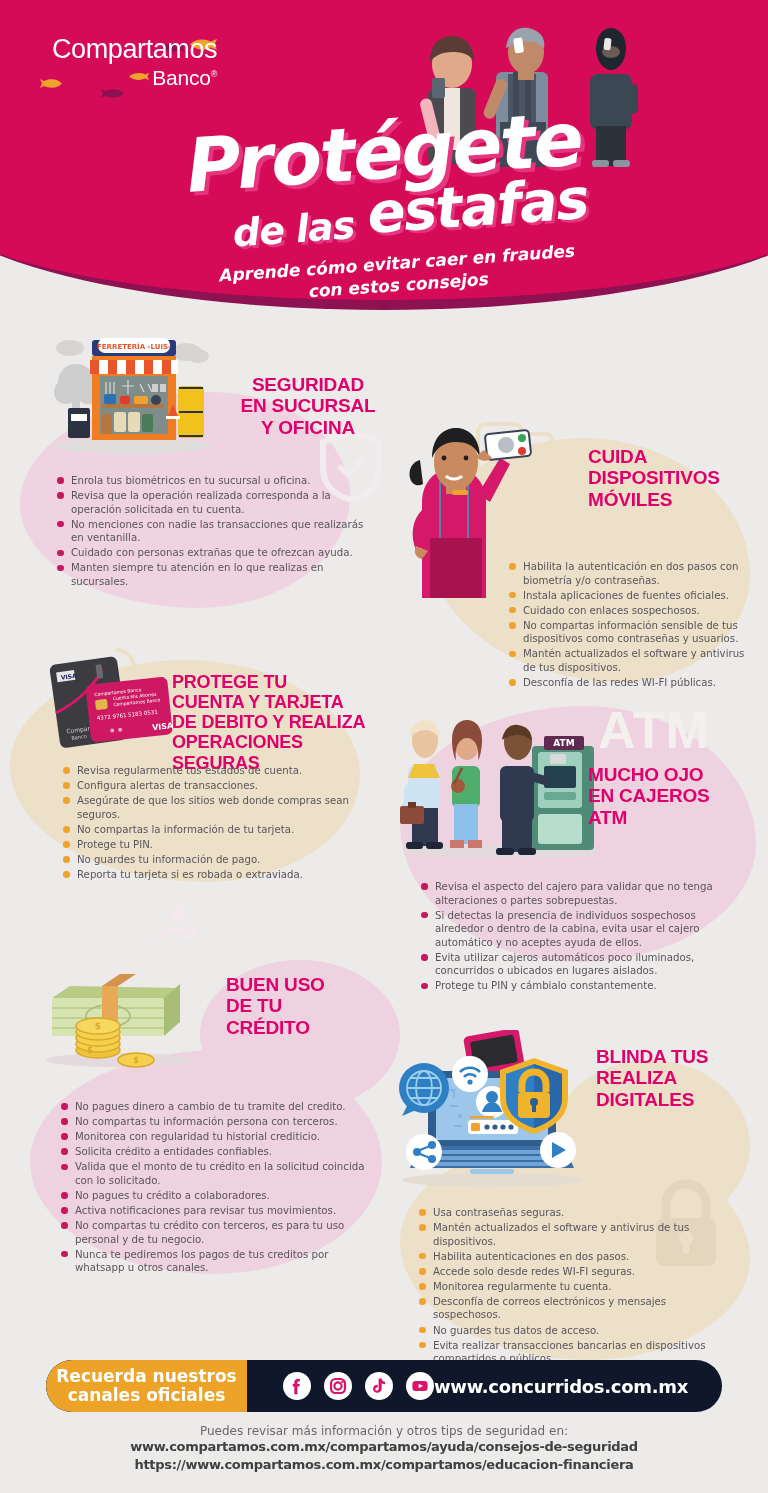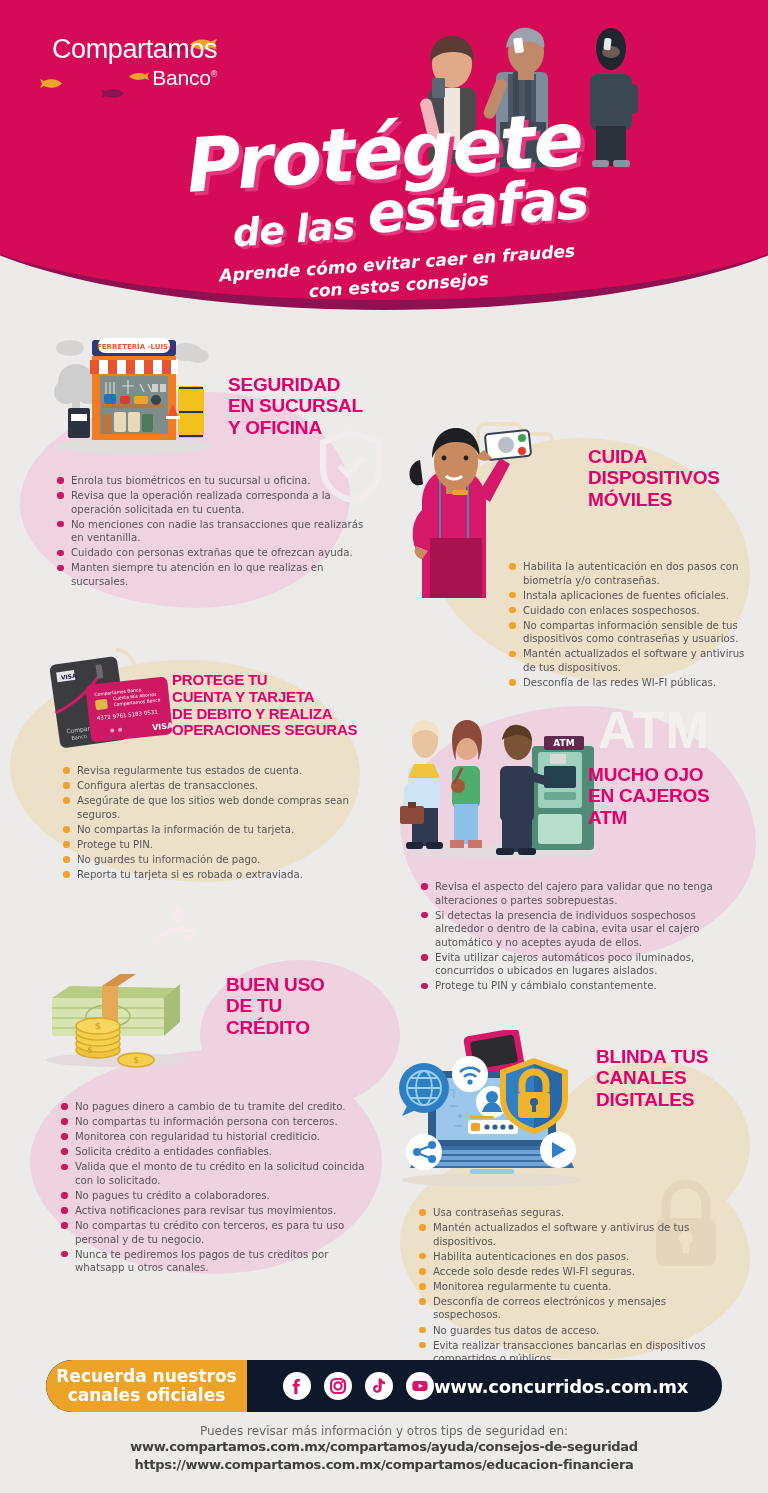--- a/index.html
+++ b/index.html
@@ -273,21 +273,21 @@
       </g>
     <rect x="130" y="56" width="26" height="52" rx="4" fill="#f2c21c"></rect>
     <g stroke="#2b3340" stroke-width="2" fill="none">
         <path d="M131 58h24M131 82h24M131 106h24"></path>
       </g>
     <path d="M120 86l5-12 5 12z" fill="#e8552a"></path>
       <rect x="118" y="86" width="14" height="3" fill="#fff"></rect>
   </svg>
 </div>
 
-<div class="sect" style="left:228px; top:374px; width:160px;">
+<div class="sect" style="left:228px; top:374px; width:160px;text-align:center;">
   <div class="h-title h-pink" style="font-size:19px;">
     <div>SEGURIDAD</div>
     <div>EN SUCURSAL</div>
     <div>Y OFICINA</div>
   </div>
 </div>
 <ul class="tips mag sect" style="left:56px; top:474px; width:320px;">
   <li>Enrola tus biométricos en tu sucursal u oficina.</li>
   <li>Revisa que la operación realizada corresponda a la operación solicitada en tu cuenta.</li>
   <li>No menciones con nadie las transacciones que realizarás en ventanilla.</li>
@@ -365,21 +365,21 @@
       <text x="110" y="84" font-size="8" font-weight="bold" fill="#fff" font-family="DejaVu Sans">VISA</text>
       <g fill="#f0a8c8">
           <circle cx="70" cy="80" r="2"></circle>
           <circle cx="78" cy="80" r="2"></circle>
         </g>
     </g>
   </svg>
 </div>
 
 <div class="sect" style="left:172px; top:672px; width:212px;">
-  <div class="h-title h-pink" style="font-size:15px;">
+  <div class="h-title h-pink" style="font-size:18px;">
     <div>PROTEGE TU</div>
     <div>CUENTA Y TARJETA</div>
     <div>DE DEBITO Y REALIZA</div>
     <div>OPERACIONES SEGURAS</div>
   </div>
 </div>
 <ul class="tips org sect" style="left:62px; top:764px; width:320px;">
   <li>Revisa regularmente tus estados de cuenta.</li>
   <li>Configura alertas de transacciones.</li>
   <li>Asegúrate de que los sitios web donde compras sean seguros.</li>
@@ -569,21 +569,21 @@
     <path d="M130 62V54c0-7 5-12 12-12s12 5 12 12v8" fill="none" stroke="#f0b42c" stroke-width="7"></path>
     <rect x="126" y="62" width="32" height="26" rx="4" fill="#f0b42c"></rect>
     <circle cx="142" cy="72" r="4" fill="#2f5d8e"></circle>
       <rect x="140" y="73" width="4" height="9" fill="#2f5d8e"></rect>
   </svg>
 </div>
 
 <div class="sect" style="left:596px; top:1046px; width:168px;">
   <div class="h-title h-pink" style="font-size:19px;">
     <div>BLINDA TUS</div>
-    <div>CANALES</div>
+    <div>REALIZA</div>
     <div>DIGITALES</div>
   </div>
 </div>
 <ul class="tips org sect" style="left:418px; top:1206px; width:316px;">
   <li>Usa contraseñas seguras.</li>
   <li>Mantén actualizados el software y antivirus de tus dispositivos.</li>
   <li>Habilita autenticaciones en dos pasos.</li>
   <li>Accede solo desde redes WI-FI seguras.</li>
   <li>Monitorea regularmente tu cuenta.</li>
   <li>Desconfía de correos electrónicos y mensajes sospechosos.</li>

